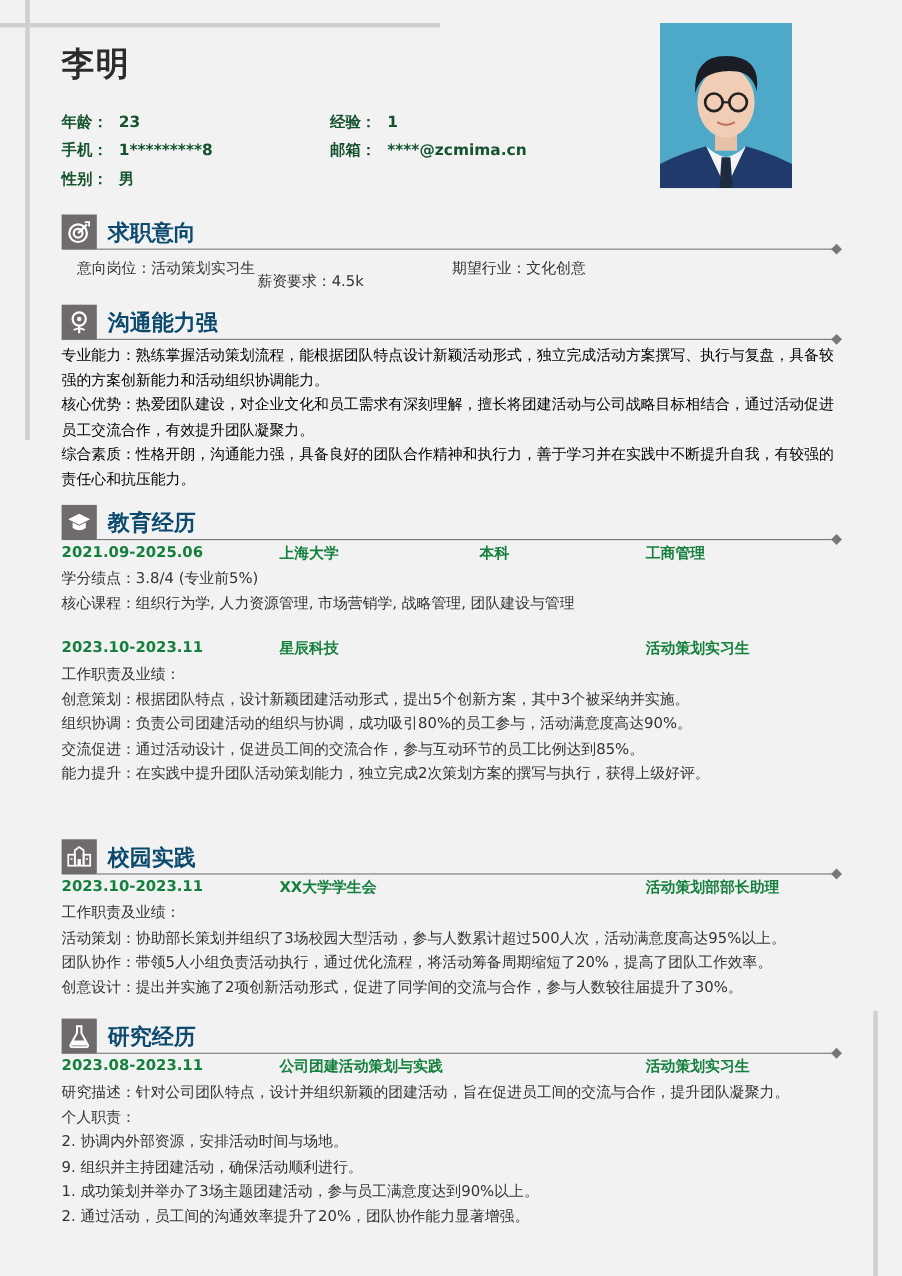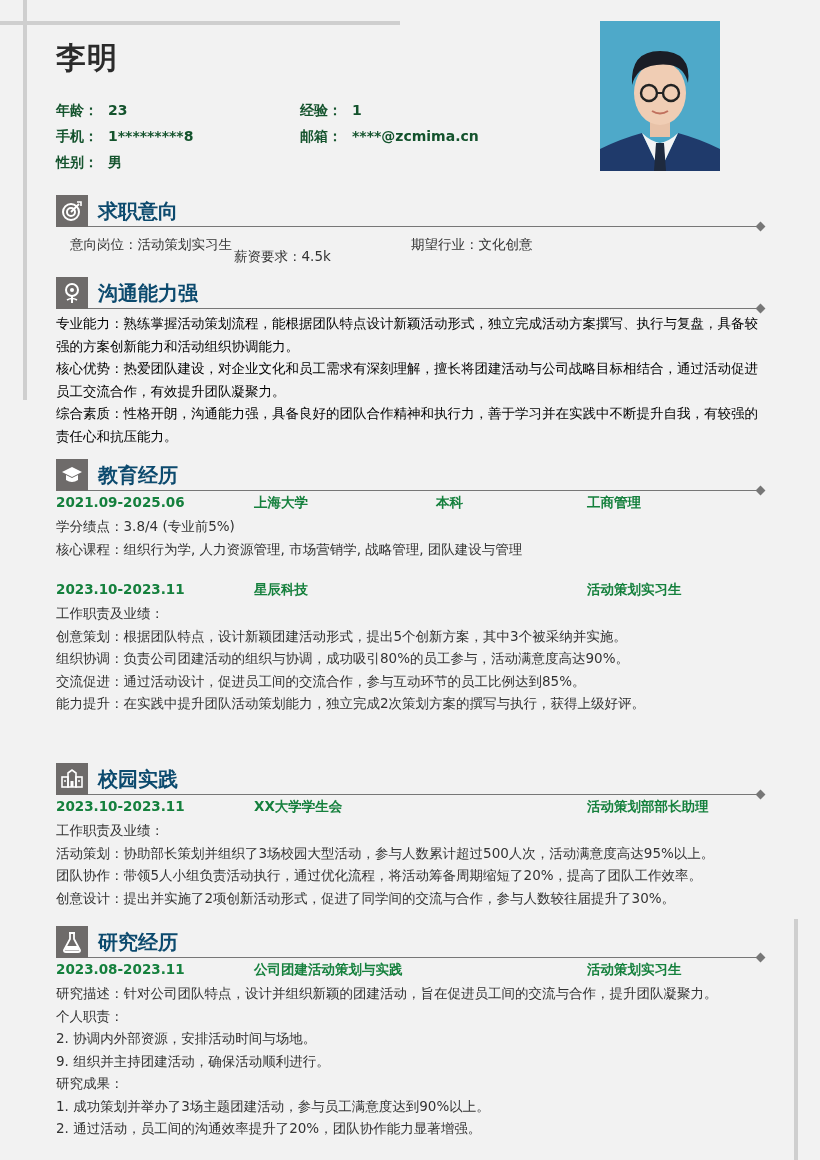--- a/index.html
+++ b/index.html
@@ -192,16 +192,15 @@
   </div>
   <div class="bold-row">
     <span style="left:0;">2023.08-2023.11</span>
     <span style="left:198px;">公司团建活动策划与实践</span>
     <span style="left:531px;">活动策划实习生</span>
   </div>
   <div class="row">研究描述：针对公司团队特点，设计并组织新颖的团建活动，旨在促进员工间的交流与合作，提升团队凝聚力。</div>
   <div class="row">个人职责：</div>
   <div class="row">2. 协调内外部资源，安排活动时间与场地。</div>
   <div class="row">9. 组织并主持团建活动，确保活动顺利进行。</div>
-  <div class="row">研究成果：</div>
   <div class="row">1. 成功策划并举办了3场主题团建活动，参与员工满意度达到90%以上。</div>
   <div class="row">2. 通过活动，员工间的沟通效率提升了20%，团队协作能力显著增强。</div>
 </div>
 
 </body></html>

